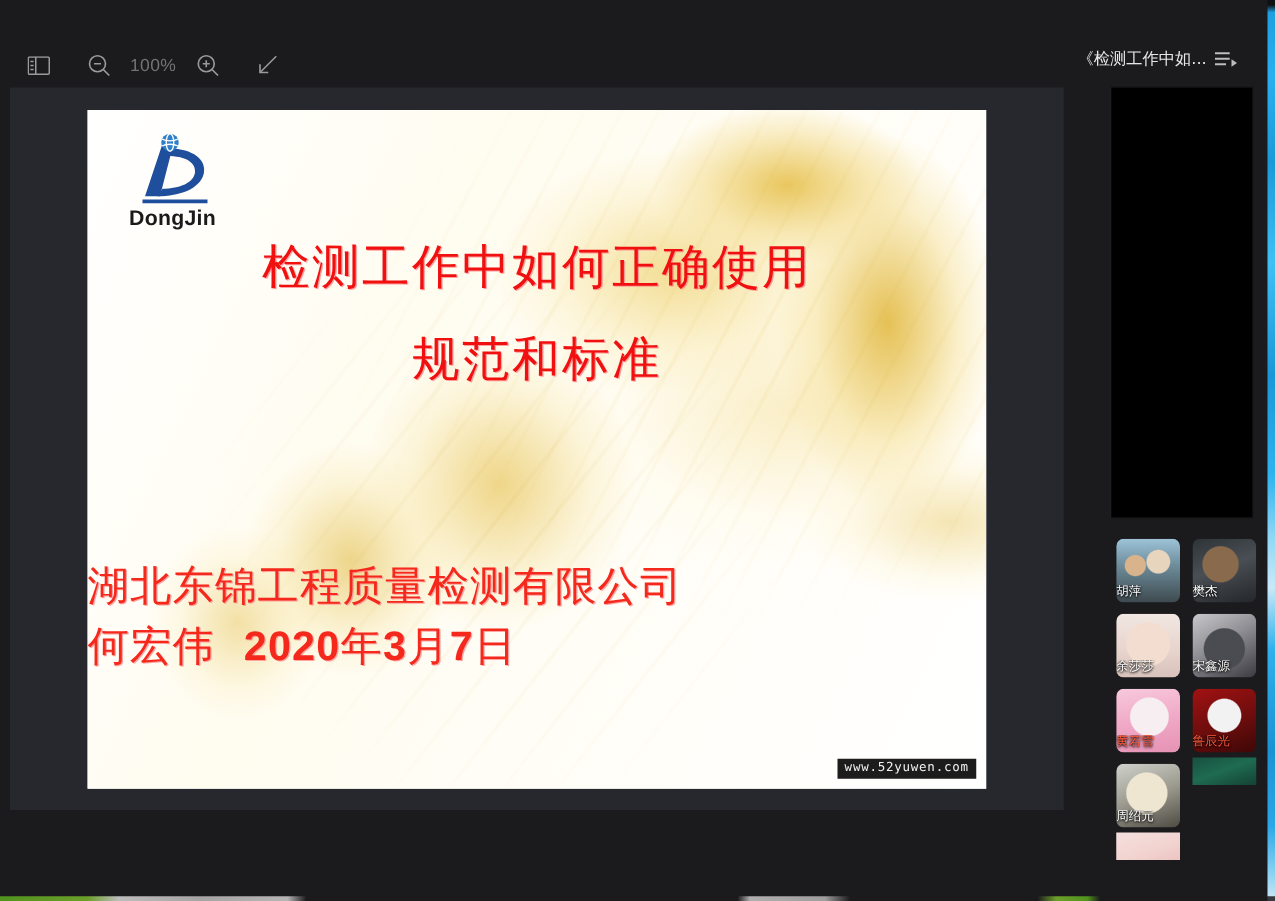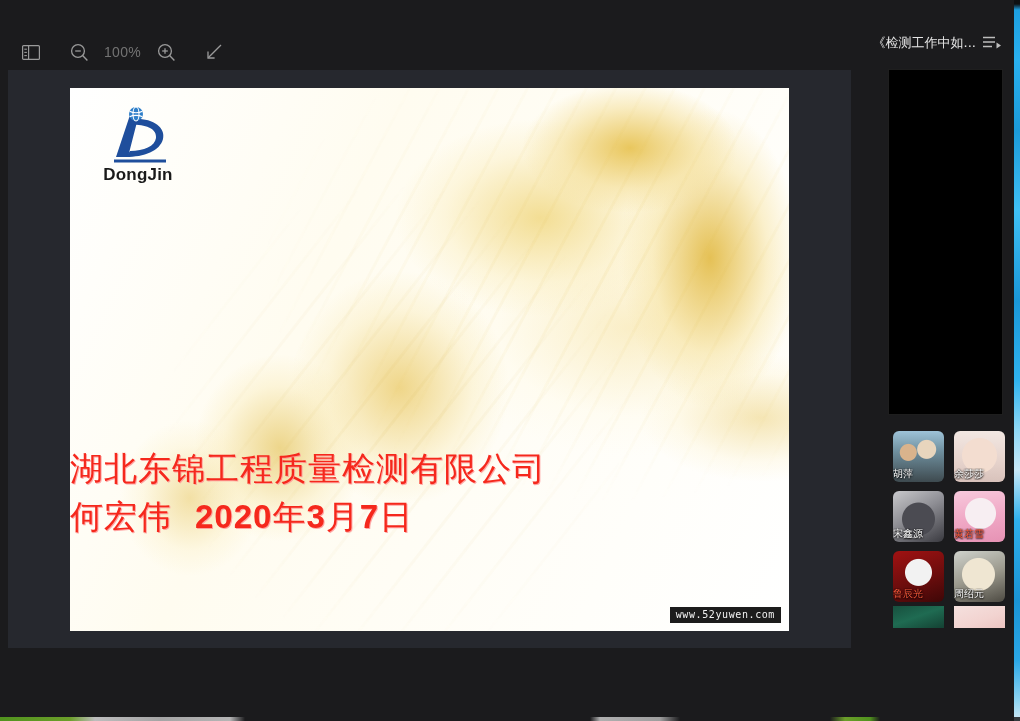--- a/index.html
+++ b/index.html
@@ -127,22 +127,22 @@
     font-size: 10px; letter-spacing: .6px;
     padding: 2px 6px 3px 6px; white-space: nowrap;
   }
 
   
   .rightpanel {
     position: absolute; left: 862px; top: 0; width: 152px; height: 721px;
   }
   .rp-head {
     position: absolute; left: 0; top: 34px; width: 152px; height: 26px;
-    display: flex; align-items: flex-start; justify-content: flex-end; gap: 6px;
-    padding-right: 12px;
+    display: flex; align-items: center; justify-content: flex-end; gap: 6px;
+    padding-right: 23px;
   }
   .rp-title {
     color: #e6e6e6; font-size: 13px; white-space: nowrap;
     font-family: "DejaVu Sans", "Liberation Sans", sans-serif;
     cursor: default;
   }
   .rp-menu-icon { width: 20px; height: 16px; cursor: pointer; display: block; }
 
   .video-box {
     position: absolute; left: 26px; top: 69px; width: 115px; height: 346px;
@@ -282,20 +282,24 @@
           <path d="M30 14 C52 12 66 22 63 34 C60 46 44 52 26 52 L30 46 C44 46 55 41 56 33 C57 24 46 19 30 20 Z" fill="#1f4e9c"></path>
           <circle cx="36" cy="9" r="7" fill="#2f7fc9"></circle>
           <path d="M29.6 6.2 C33 8.2 39 8.2 42.4 6.2" stroke="#ffffff" stroke-width="1.1" fill="none"></path>
           <path d="M29.6 11.8 C33 9.9 39 9.9 42.4 11.8" stroke="#ffffff" stroke-width="1.1" fill="none"></path>
           <ellipse cx="36" cy="9" rx="3" ry="7" stroke="#ffffff" stroke-width="1.1" fill="none"></ellipse>
           <line x1="14" y1="56" x2="66" y2="56" stroke="#1f4e9c" stroke-width="3"></line>
         </svg>
         <div class="logo-word">DongJin</div>
       </div>
 
+      <div class="title-block">
+        <div class="title-line">检测工作中如何正确使用</div>
+        <div class="title-line">规范和标准</div>
+      </div>
 
       <div class="footer-block">
         <div class="footer-line1">湖北东锦工程质量检测有限公司</div>
         <div class="footer-line2">
           <span>何宏伟</span><span>&nbsp;&nbsp;</span><span class="d">2020</span><span>年</span><span class="d">3</span><span>月</span><span class="d">7</span><span>日</span>
         </div>
       </div>
 
       <div class="watermark">www.52yuwen.com</div>
 
@@ -317,20 +321,25 @@
     <div class="video-box"></div>
 
     <div class="thumb-grid">
 
       <div class="thumb-cell">
         <div class="thumb av-a">
           <div class="thumb-name">胡萍</div>
         </div>
       </div>
 
+      <div class="thumb-cell">
+        <div class="thumb av-b">
+          <div class="thumb-name">樊杰</div>
+        </div>
+      </div>
 
       <div class="thumb-cell">
         <div class="thumb av-c">
           <div class="thumb-name">余莎莎</div>
         </div>
       </div>
 
       <div class="thumb-cell">
         <div class="thumb av-d">
           <div class="thumb-name">宋鑫源</div>

